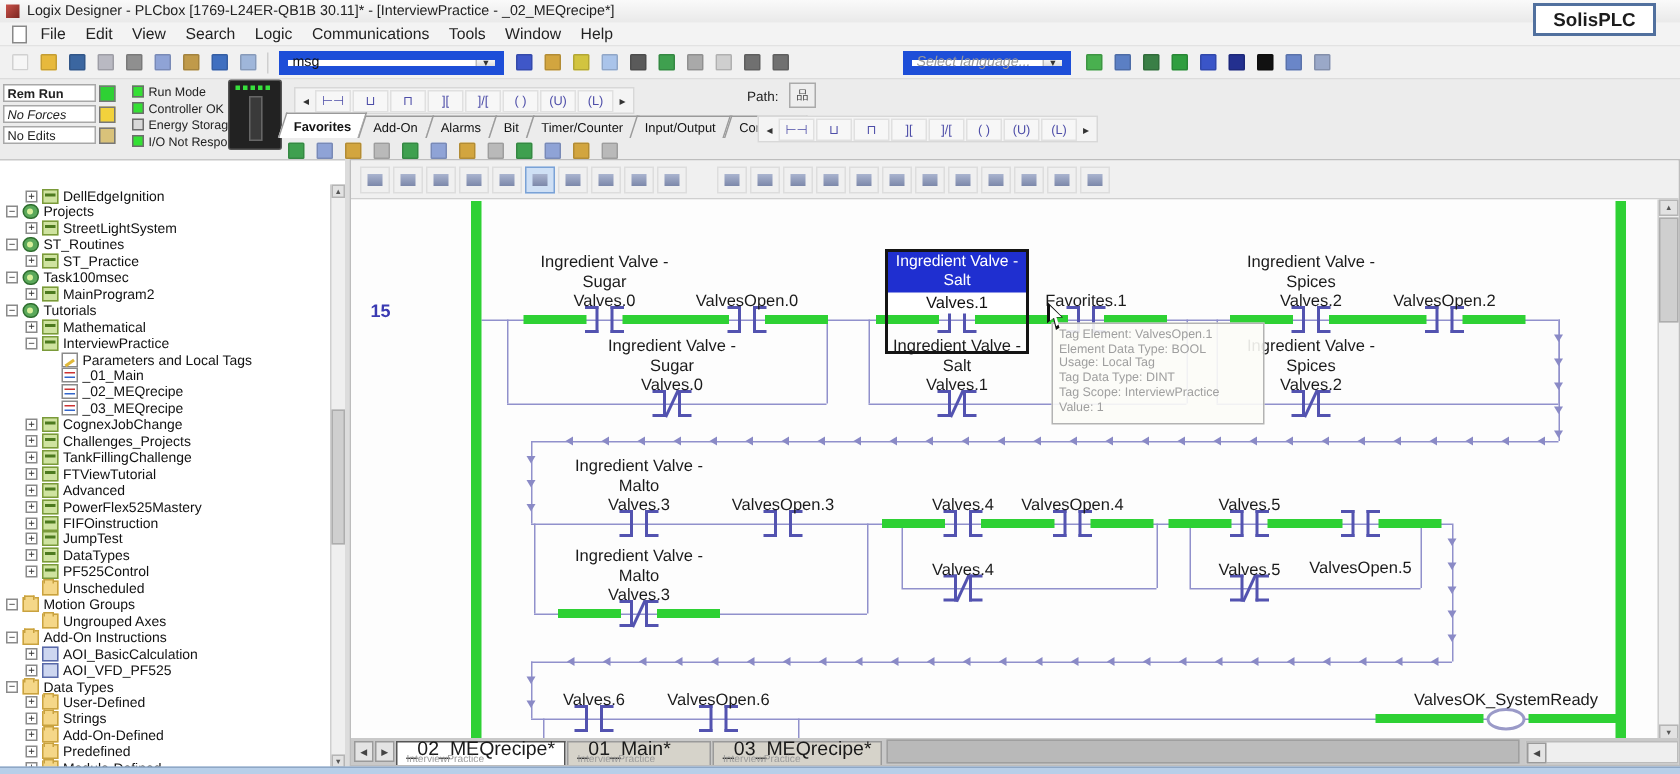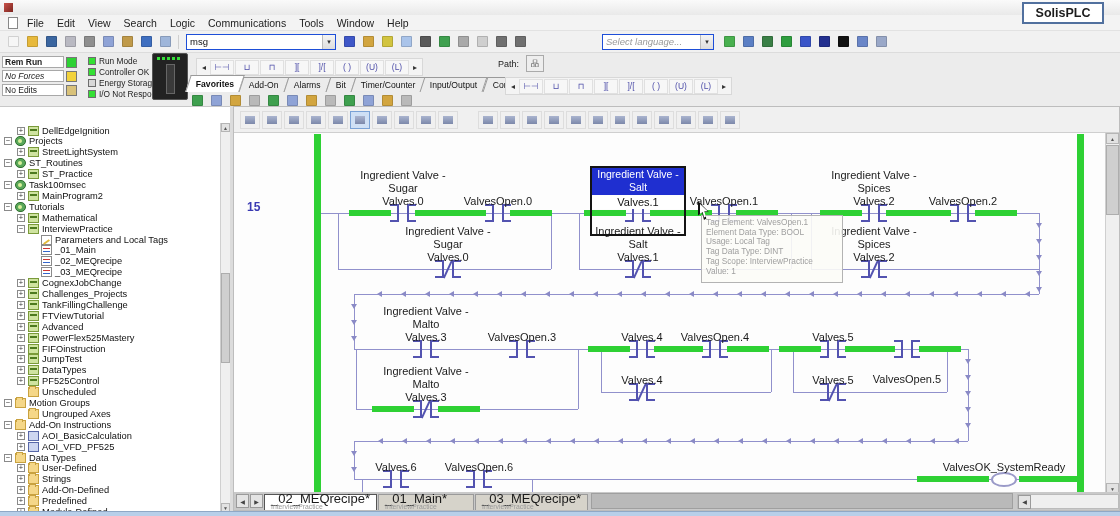--- a/index.html
+++ b/index.html
@@ -13,21 +13,21 @@
   .logo-box{right:16px;top:2px;width:78px;height:18px;background:#fff;border:2px solid #51709e;
             display:flex;align-items:center;justify-content:center;font-weight:bold;font-size:12.5px;color:#1c1c1c;z-index:60;}
   .menubar{left:0;top:15px;width:1120px;height:16px;background:#f3f3f3;display:flex;align-items:center;
            gap:13px;padding:0 8px;box-sizing:border-box;font-size:10.5px;color:#222;border-bottom:1px solid #e2e2e2;}
   .menu-doc{width:8px;height:10px;background:#fff;border:1px solid #888;margin-right:-4px;}
   .toolbar1{left:0;top:31px;width:1120px;height:22px;background:#f1f1f1;border-bottom:1px solid #dcdcdc;
             display:flex;align-items:center;padding:0 4px;box-sizing:border-box;}
   .tbicon{width:17px;height:16px;margin:0 1px;display:flex;align-items:center;justify-content:center;flex:0 0 auto;}
   .tbicon .ic{width:11px;height:11px;border-radius:1px;box-shadow:0 0 0 1px rgba(0,0,0,.15) inset;}
   .tbsep{width:1px;height:14px;background:#cfcfcf;margin:0 3px;flex:0 0 auto;}
-  .combo{height:16px;border:1px solid #1d4ed8;background:#fff;font-size:9.5px;display:flex;align-items:center;
+  .combo{height:16px;border:6px solid #1d4ed8;background:#fff;font-size:9.5px;display:flex;align-items:center;
          padding-left:3px;box-sizing:border-box;}
   .combo .cval{flex:1;white-space:nowrap;overflow:hidden;}
   .combo .carr{width:12px;height:100%;background:linear-gradient(#f4f4f4,#ddd);border-left:1px solid #bbb;
                font-size:7px;display:flex;align-items:center;justify-content:center;color:#333;}
   .placeholder{color:#999;font-style:italic;}
   
   .midzone{left:0;top:53px;width:1120px;height:53px;background:#ececec;}
   .statbox{left:2px;top:2px;width:84px;}
   .statrow{display:flex;align-items:center;height:14px;}
   .statlabel{width:62px;height:12px;background:#fff;border:1px solid #a8a8a8;font-size:8.5px;
@@ -128,20 +128,21 @@
   .btab.active{background:#fff;border-color:#555;}
   .btfill{flex:1;height:14px;background:#b9b9b9;border:1px solid #9f9f9f;margin:0 4px 1px 2px;}
   .hscroll{width:100px;height:13px;margin-bottom:1px;display:flex;align-items:center;background:#efefef;border:1px solid #bbb;}
   .statusbottom{left:0;top:511px;width:1120px;height:5px;background:#b8cfe9;border-top:1px solid #8fa8c6;}
 </style>
 </head>
 <body>
 
 <div class="abs titlebar">
   <span class="app-icon"></span>
+  <span>Logix Designer - PLCbox [1769-L24ER-QB1B 30.11]* - [InterviewPractice - _02_MEQrecipe*]</span>
 </div>
 <div class="abs logo-box">
   <span>SolisPLC</span>
 </div>
 
 <div class="abs menubar">
   <span class="menu-doc"></span>
 <span>File</span>
     <span>Edit</span>
     <span>View</span>
@@ -683,21 +684,21 @@
       <div class="selbox" style="left: 356px; top: 33px; width: 96px; height: 70px;"></div>
       <div class="selblue" style="left: 358px; top: 35px; width: 92px; height: 27px;">
         <div>Ingredient Valve -</div>
         <div>Salt</div>
       </div>
       <div class="seltag" style="left: 358px; top: 63px; width: 92px; height: 13px;">Valves.1</div>
       <div class="ebar" style="left: 350px; top: 77px; width: 42px; height: 6px;"></div>
       <div class="ebar" style="left: 416px; top: 77px; width: 42px; height: 6px;"></div>
       <div class="brk brkL" style="left: 391px; top: 71px; width: 9px; height: 18px;"></div>
       <div class="brk brkR" style="left: 408px; top: 71px; width: 9px; height: 18px;"></div>
-      <div class="tag" style="left: 410px; top: 62px; width: 160px; height: 12px;">ValvesOpen.1</div>
+      <div class="tag" style="left: 410px; top: 62px; width: 160px; height: 12px;">Favorites.1</div>
       <div class="ebar" style="left: 436px; top: 77px; width: 42px; height: 6px;"></div>
       <div class="ebar" style="left: 502px; top: 77px; width: 42px; height: 6px;"></div>
       <div class="brk brkL" style="left: 477px; top: 71px; width: 9px; height: 18px;"></div>
       <div class="brk brkR" style="left: 494px; top: 71px; width: 9px; height: 18px;"></div>
       <div class="cur" style="left: 464px; top: 68px; width: 13px; height: 19px;">
         <span class="o"></span>
         <span class="i"></span>
       </div>
       <div class="desc" style="left: 324px; top: 92px; width: 160px; height: 12px;">Ingredient Valve -</div>
       <div class="desc" style="left: 324px; top: 105px; width: 160px; height: 12px;">Salt</div>

